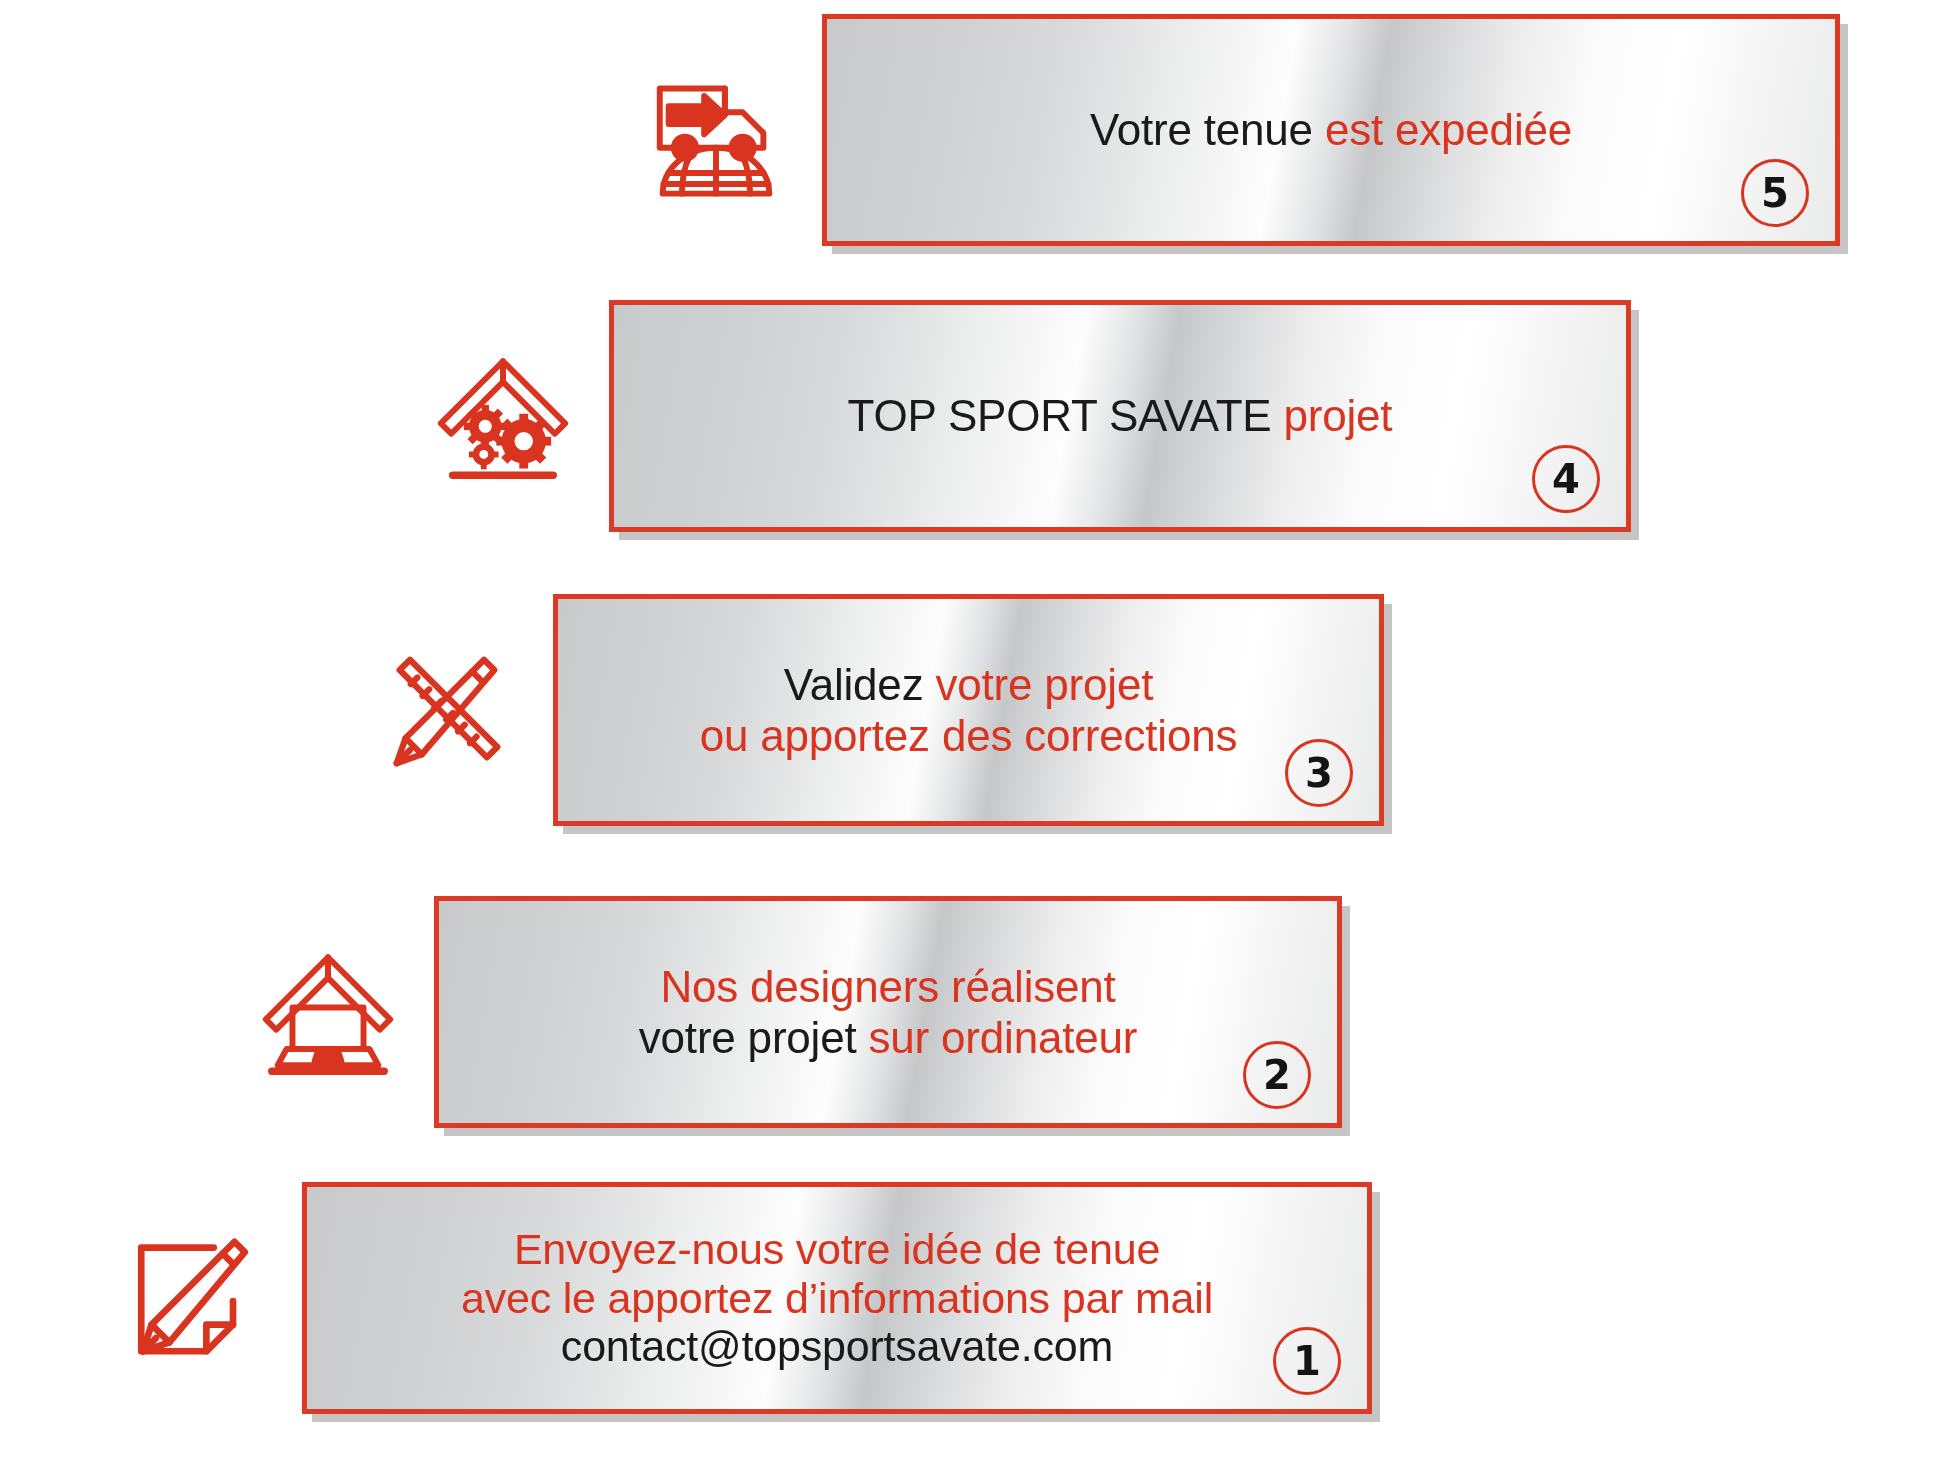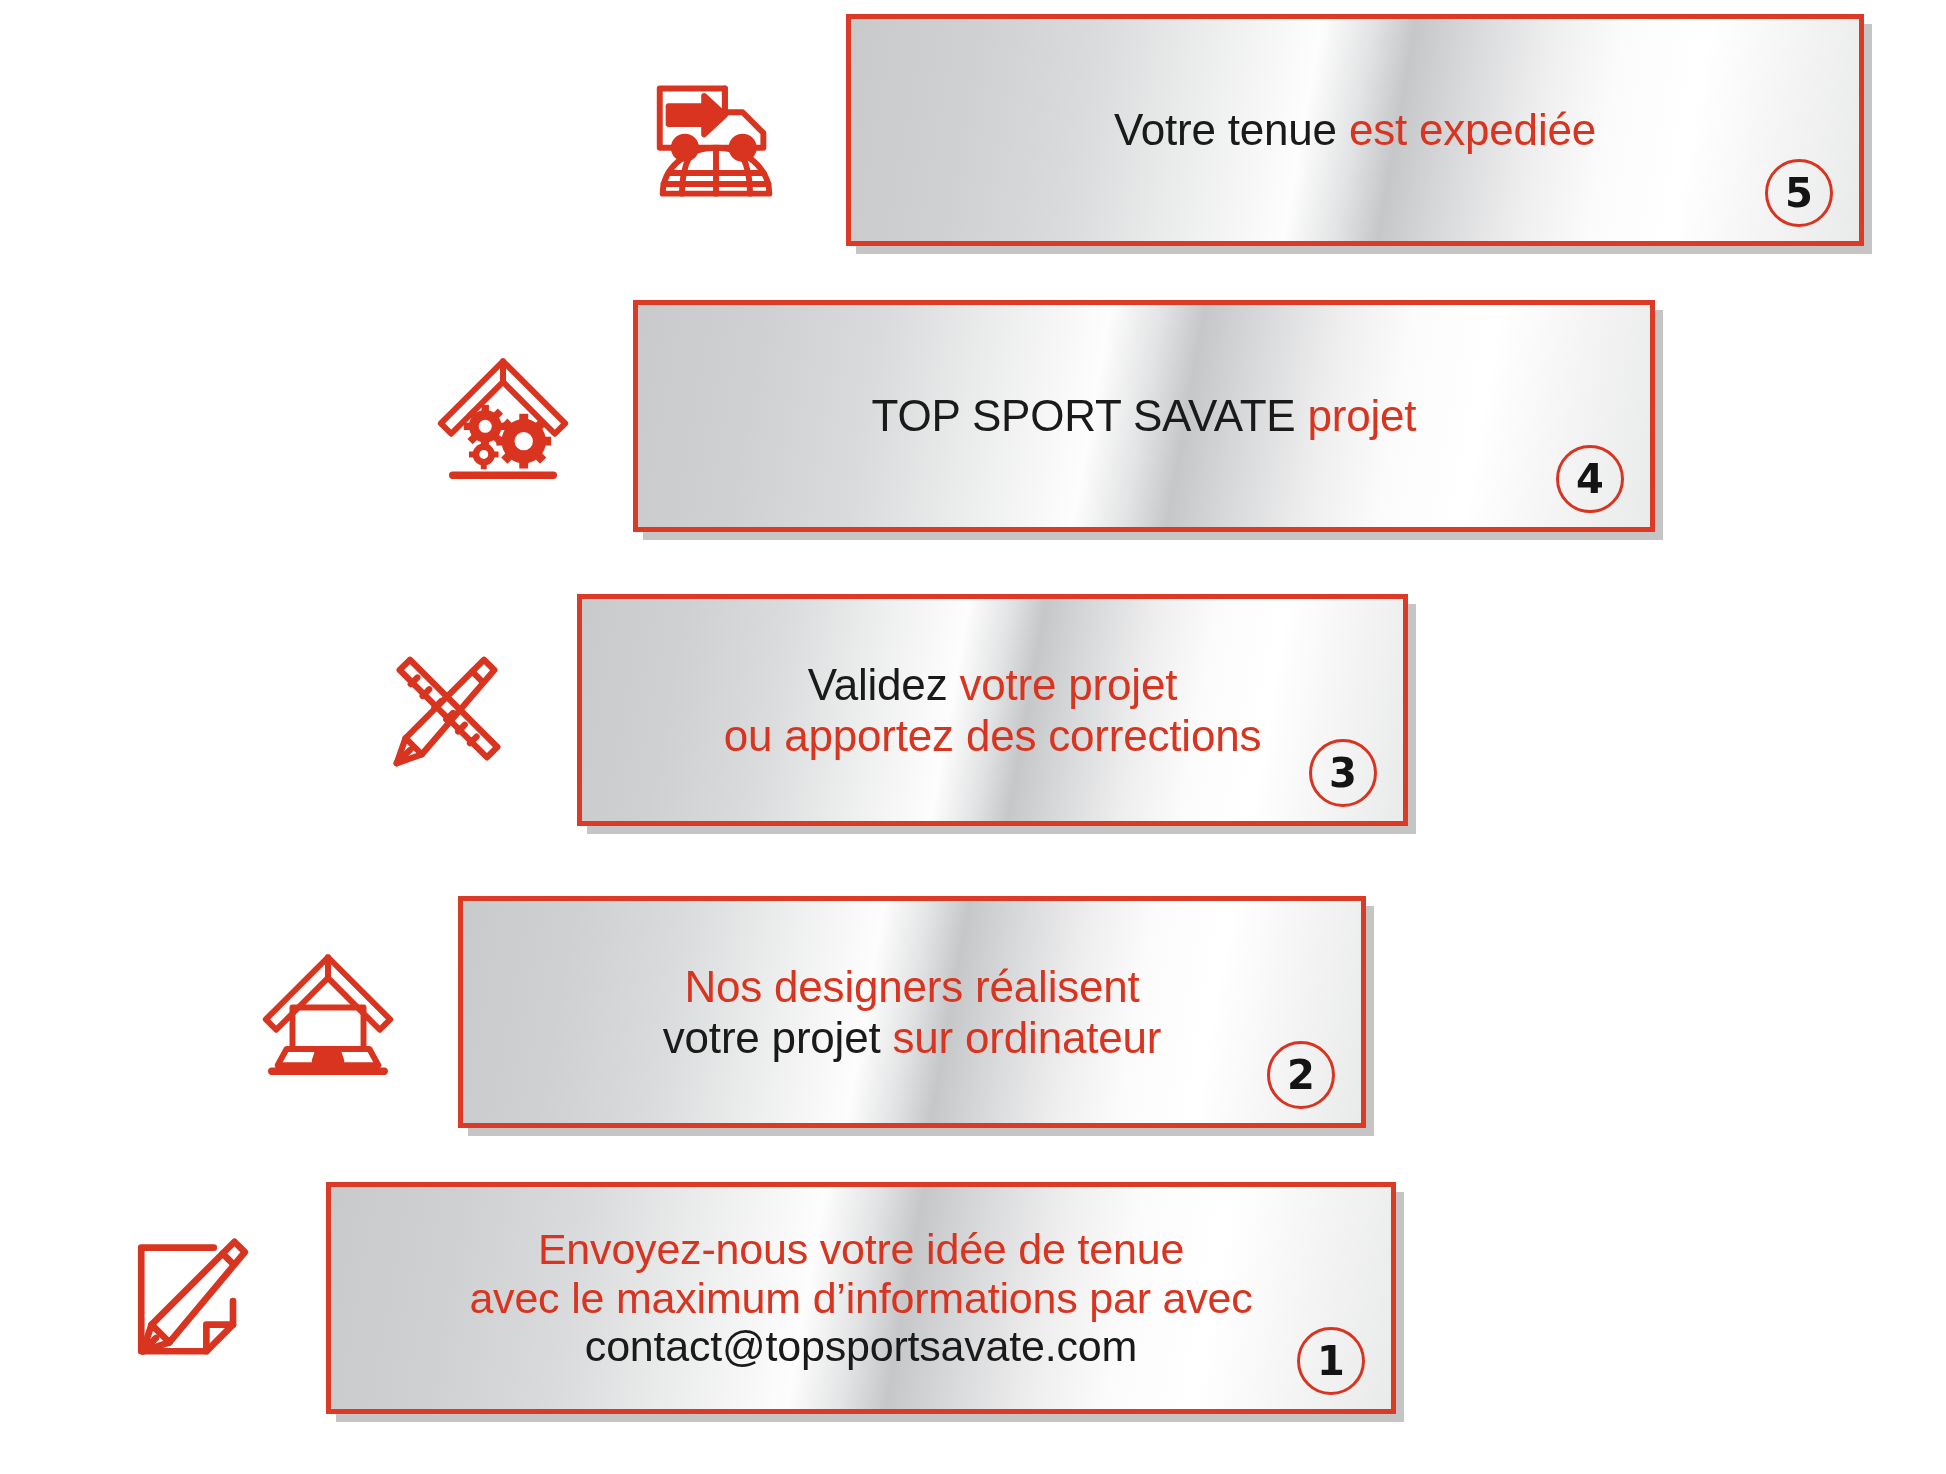--- a/index.html
+++ b/index.html
@@ -64,21 +64,20 @@
         #d6d7d8 59%,
         #eeeeef 67%,
         #fbfbfb 74%,
         #ffffff 82%,
         #f4f4f5 91%,
         #e9eaea 100%);
     box-shadow: 9px 9px 0 -1px rgba(150,150,150,0.55);
     display: flex;
     align-items: center;
     justify-content: flex-end;
-    margin-left: 24px;
   }
 
   .bar-text {
     text-align: center;
     line-height: 1.16;
     font-size: 44px;
     color: #1a1a1a;
     padding: 0 40px 0 40px;
     letter-spacing: -0.2px;
     position: relative;
@@ -280,20 +279,20 @@
 
         <path d="M83 19 L76 12 L20 68 L14 86 L32 80 Z"></path>
         <path d="M68 20 L75 27"></path>
         <path d="M20 68 L32 80"></path>
         <path d="M14 86 L23 77"></path>
       </svg>
     </div>
     <div class="bar">
       <div class="bar-text">
           <span class="ln"><span class="red">Envoyez-nous votre idée de tenue</span></span>
-          <span class="ln"><span class="red">avec le maximum d’informations par avec</span></span>
+          <span class="ln"><span class="red">avec le apportez d’informations par mail</span></span>
           <span class="ln"><span class="dark">contact@topsportsavate.com</span></span>
         </div>
       <div class="badge">1</div>
     </div>
   </div>
 
 </div>
 
 </body></html>

